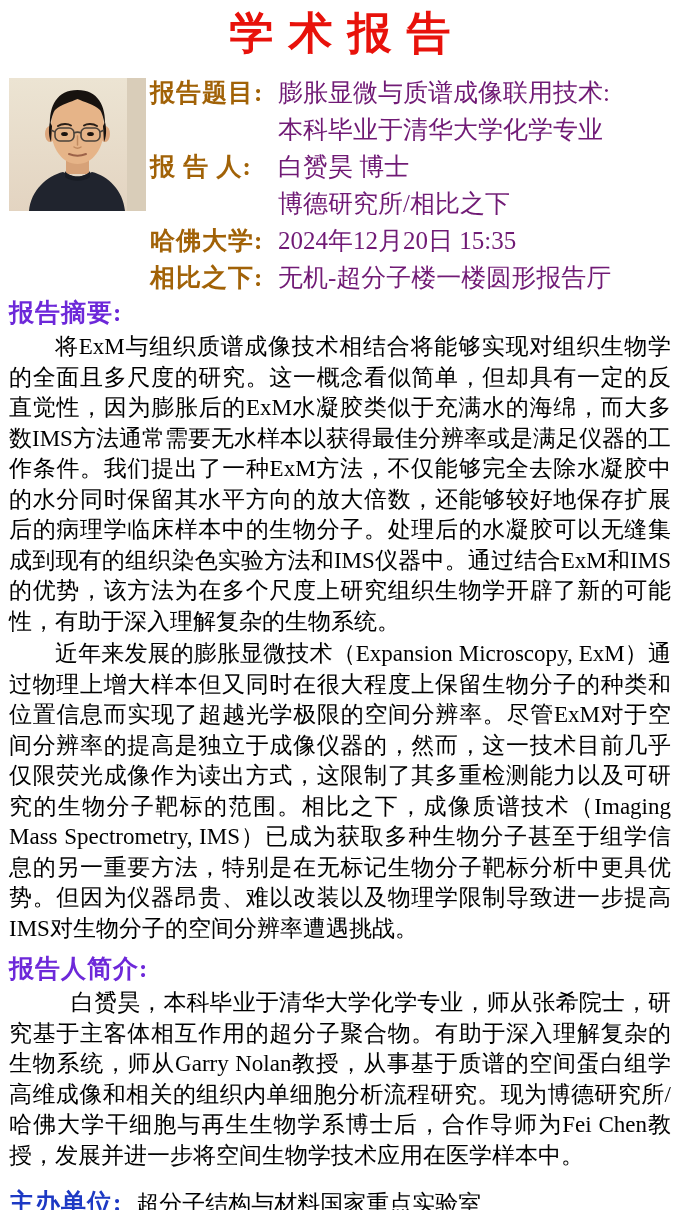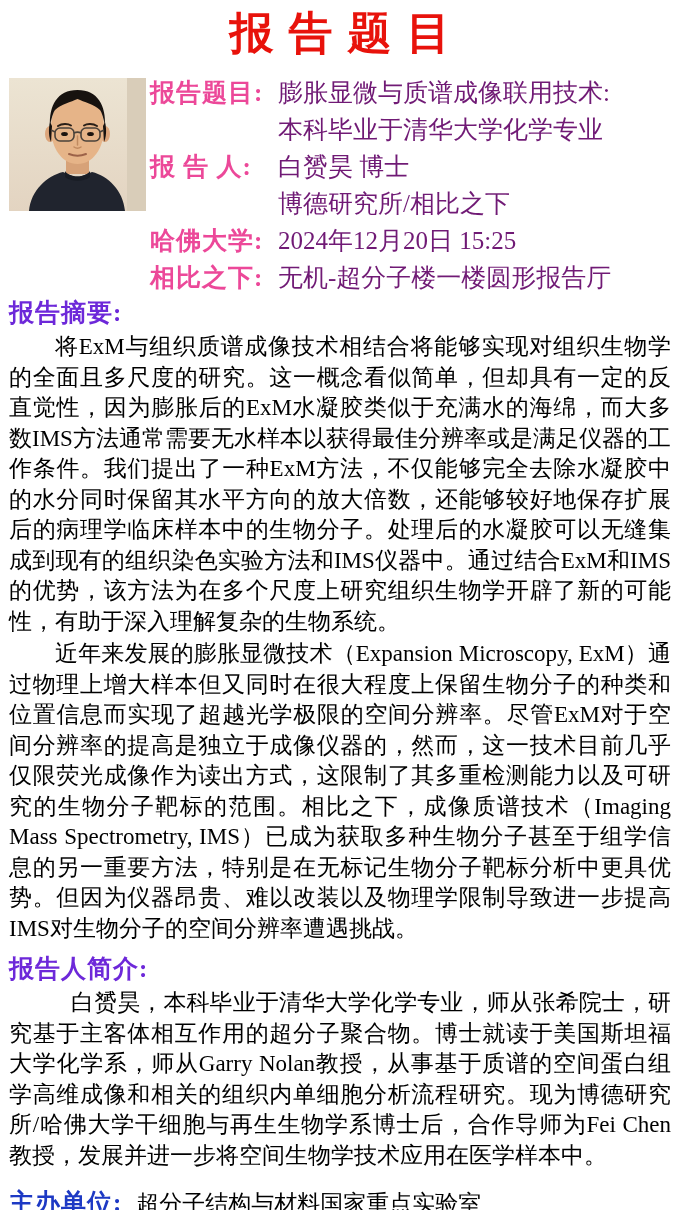--- a/index.html
+++ b/index.html
@@ -35,21 +35,21 @@
 
   .info{
     flex:1;
     display:grid;
     grid-template-columns:120px 1fr;
     column-gap:8px;
     margin-left:4px;
     font-size:25px;
   }
   .info .label{
-    color:#ec4899;
+    color:#a16207;
     font-weight:bold;
     line-height:37px;
     white-space:nowrap;
     letter-spacing:1px;
   }
   .info .value{
     color:#701a75;
     line-height:37px;
     white-space:nowrap;
   }
@@ -91,21 +91,21 @@
     font-size:23px;
     margin-left:14px;
     white-space:nowrap;
   }
 </style>
 </head>
 <body>
 
 <div class="page">
 
-  <h1 class="title">报告题目</h1>
+  <h1 class="title">学术报告</h1>
 
   <div class="header-row">
     <div class="photo">
       <svg viewBox="0 0 137 133" xmlns="http://www.w3.org/2000/svg">
         <defs>
           <linearGradient id="wall" x1="0" y1="0" x2="0" y2="1">
             <stop offset="0" stop-color="#ece4d3"></stop>
             <stop offset="1" stop-color="#e3d4c1"></stop>
           </linearGradient>
         </defs>
@@ -151,33 +151,33 @@
       <div class="label"></div>
       <div class="value">本科毕业于清华大学化学专业</div>
 
       <div class="label">报  告  人:</div>
       <div class="value">白赟昊 博士</div>
 
       <div class="label"></div>
       <div class="value">博德研究所/相比之下</div>
 
       <div class="label">哈佛大学:</div>
-      <div class="value">2024年12月20日 15:25</div>
+      <div class="value">2024年12月20日 15:35</div>
 
       <div class="label">相比之下:</div>
       <div class="value">无机-超分子楼一楼圆形报告厅</div>
     </div>
   </div>
 
   <h2 class="section-heading">报告摘要:</h2>
   <p class="body-para">将ExM与组织质谱成像技术相结合将能够实现对组织生物学的全面且多尺度的研究。这一概念看似简单，但却具有一定的反直觉性，因为膨胀后的ExM水凝胶类似于充满水的海绵，而大多数IMS方法通常需要无水样本以获得最佳分辨率或是满足仪器的工作条件。我们提出了一种ExM方法，不仅能够完全去除水凝胶中的水分同时保留其水平方向的放大倍数，还能够较好地保存扩展后的病理学临床样本中的生物分子。处理后的水凝胶可以无缝集成到现有的组织染色实验方法和IMS仪器中。通过结合ExM和IMS的优势，该方法为在多个尺度上研究组织生物学开辟了新的可能性，有助于深入理解复杂的生物系统。</p>
   <p class="body-para">近年来发展的膨胀显微技术（Expansion Microscopy, ExM）通过物理上增大样本但又同时在很大程度上保留生物分子的种类和位置信息而实现了超越光学极限的空间分辨率。尽管ExM对于空间分辨率的提高是独立于成像仪器的，然而，这一技术目前几乎仅限荧光成像作为读出方式，这限制了其多重检测能力以及可研究的生物分子靶标的范围。相比之下，成像质谱技术（Imaging Mass Spectrometry, IMS）已成为获取多种生物分子甚至于组学信息的另一重要方法，特别是在无标记生物分子靶标分析中更具优势。但因为仪器昂贵、难以改装以及物理学限制导致进一步提高IMS对生物分子的空间分辨率遭遇挑战。</p>
 
   <h2 class="section-heading bio-heading">报告人简介:</h2>
-  <p class="body-para bio-para">白赟昊，本科毕业于清华大学化学专业，师从张希院士，研究基于主客体相互作用的超分子聚合物。博士就读于美国斯坦福大学化学系，师从Garry Nolan教授，从事基于质谱的空间蛋白组学高维成像和相关的组织内单细胞分析流程研究。现为博德研究所/哈佛大学干细胞与再生生物学系博士后，合作导师为Fei Chen教授，发展并进一步将空间生物学技术应用在医学样本中。</p>
+  <p class="body-para bio-para">白赟昊，本科毕业于清华大学化学专业，师从张希院士，研究基于主客体相互作用的超分子聚合物。有助于深入理解复杂的生物系统，师从Garry Nolan教授，从事基于质谱的空间蛋白组学高维成像和相关的组织内单细胞分析流程研究。现为博德研究所/哈佛大学干细胞与再生生物学系博士后，合作导师为Fei Chen教授，发展并进一步将空间生物学技术应用在医学样本中。</p>
 
   <div class="footer">
     <div class="footer-row">
       <span class="footer-label">主办单位:</span>
       <span class="footer-value">超分子结构与材料国家重点实验室</span>
     </div>
 
   </div>
 
 </div>

